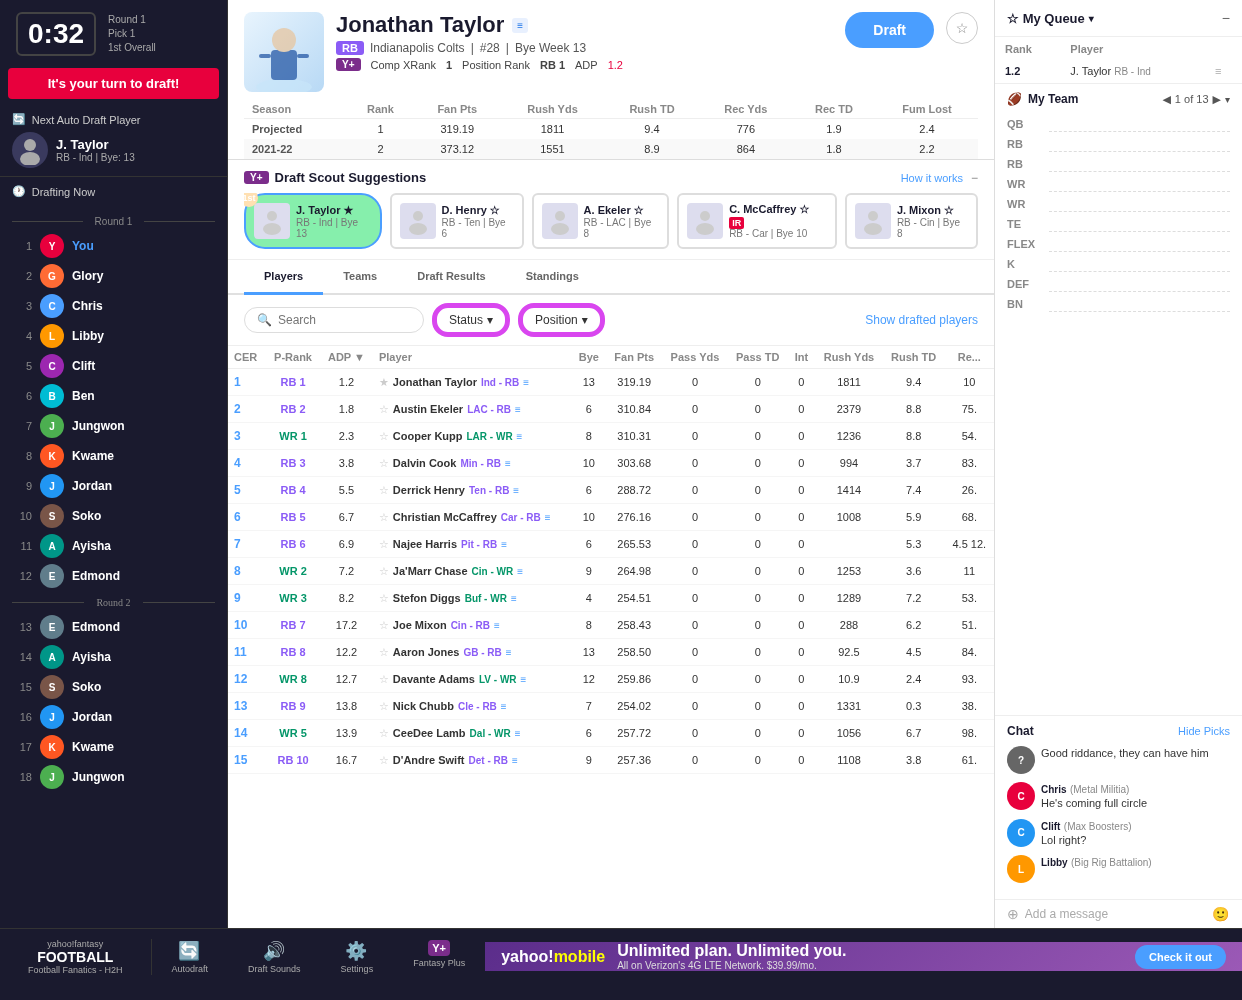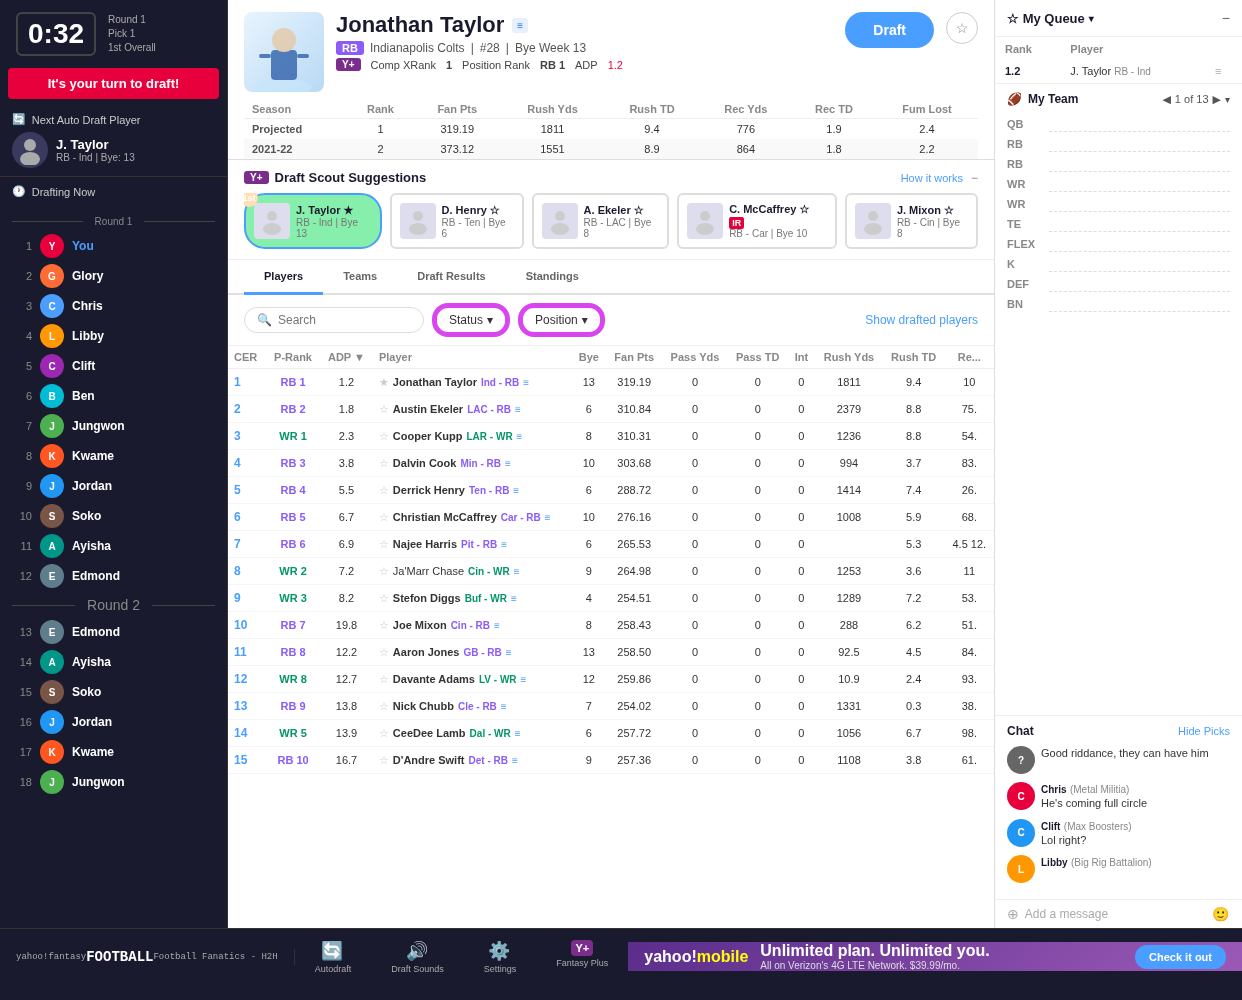--- a/index.html
+++ b/index.html
@@ -135,21 +135,21 @@
     .chat-body .chat-name { font-size: 10px; font-weight: 700; color: #1a1a2e; }
     .chat-body .chat-team { font-size: 10px; color: #888; }
     .chat-body .chat-text { font-size: 11px; color: #333; line-height: 1.3; }
     .chat-input-row { display: flex; align-items: center; gap: 6px; padding: 6px 12px; border-top: 1px solid #eee; }
     .chat-input { flex: 1; border: none; outline: none; font-size: 12px; color: #333; }
     .chat-input::placeholder { color: #aaa; }
     .emoji-btn { color: #888; font-size: 14px; cursor: pointer; }
 
     
     .bottom-nav { display: flex; align-items: center; background: #1a1a2e; border-top: 1px solid #333; height: 56px; }
-    .nav-brand { display: flex; flex-direction: row; align-items: center; padding: 0 16px; border-right: 1px solid #333; font-family: Liberation Mono, monospace; }
+    .nav-brand { display: flex; flex-direction: column; align-items: center; padding: 0 28px; border-right: 1px solid #333; }
     .nav-brand-top { font-size: 9px; color: #aaa; }
     .nav-brand-main { font-size: 14px; font-weight: 900; color: #fff; }
     .nav-brand-sub { font-size: 9px; color: #aaa; }
     .nav-items { display: flex; gap: 0; }
     .nav-item { display: flex; flex-direction: column; align-items: center; padding: 6px 20px; cursor: pointer; gap: 2px; }
     .nav-item-icon { font-size: 18px; color: #fff; }
     .nav-item-label { font-size: 9px; color: #aaa; }
     .ad-banner { flex: 1; background: linear-gradient(135deg, #5b2d8b, #9b59b6); display: flex; align-items: center; gap: 12px; padding: 0 16px; overflow: hidden; }
     .ad-logo { font-size: 16px; font-weight: 900; color: #fff; }
     .ad-logo span { color: #ff0; }
@@ -273,21 +273,21 @@
     <span class="pick-name normal">Ayisha</span>
   </div>
               <div class="draft-pick-item">
     <span class="pick-number">12</span>
     <div class="player-avatar" style="width:24px;height:24px;background:#607d8b;font-size:10px;font-weight:700;">E</div>
     <span class="pick-name normal">Edmond</span>
   </div>
             </div>
           <div class="round-label" style="margin-top:6px;">
             <div class="round-line"></div>
-            <span style="margin: 0 6px; font-size:14px; color:#888;">Round 2</span>
+            <span style="margin: 0 6px; font-size:10px; color:#888;font-family:Liberation Serif, serif;">Round 2</span>
             <div class="round-line"></div>
           </div>
           <div id="picks-r2">
               <div class="draft-pick-item">
     <span class="pick-number">13</span>
     <div class="player-avatar" style="width:24px;height:24px;background:#607d8b;font-size:10px;font-weight:700;">E</div>
     <span class="pick-name normal">Edmond</span>
   </div>
               <div class="draft-pick-item">
     <span class="pick-number">14</span>
@@ -673,21 +673,21 @@
     <td>5.3</td>
     <td>4.5 12.</td>
   </tr>
                 <tr>
     <td class="left"><span class="rank-num">8</span></td>
     <td><span class="pos-color-wr">WR 2</span></td>
     <td>7.2</td>
     <td class="left">
       <div class="player-name-cell">
         <span class="star-icon">☆</span>
-        <span style="font-weight:400;">Ja'Marr Chase</span>
+        <span style="font-weight:700;">Ja'Marr Chase</span>
         <span class="pos-color-wr" style="font-size:10px;"> Cin - WR</span>
         <span class="note-icon">≡</span>
       </div>
     </td>
     <td>9</td>
     <td>264.98</td>
     <td>0</td>
     <td>0</td>
     <td>0</td>
     <td>1253</td>
@@ -711,21 +711,21 @@
     <td>0</td>
     <td>0</td>
     <td>0</td>
     <td>1289</td>
     <td>7.2</td>
     <td>53.</td>
   </tr>
                 <tr>
     <td class="left"><span class="rank-num">10</span></td>
     <td><span class="pos-color-rb">RB 7</span></td>
-    <td>19.8</td>
+    <td>17.2</td>
     <td class="left">
       <div class="player-name-cell">
         <span class="star-icon">☆</span>
         <span style="font-weight:600;">Joe Mixon</span>
         <span class="pos-color-rb" style="font-size:10px;"> Cin - RB</span>
         <span class="note-icon">≡</span>
       </div>
     </td>
     <td>8</td>
     <td>258.43</td>

